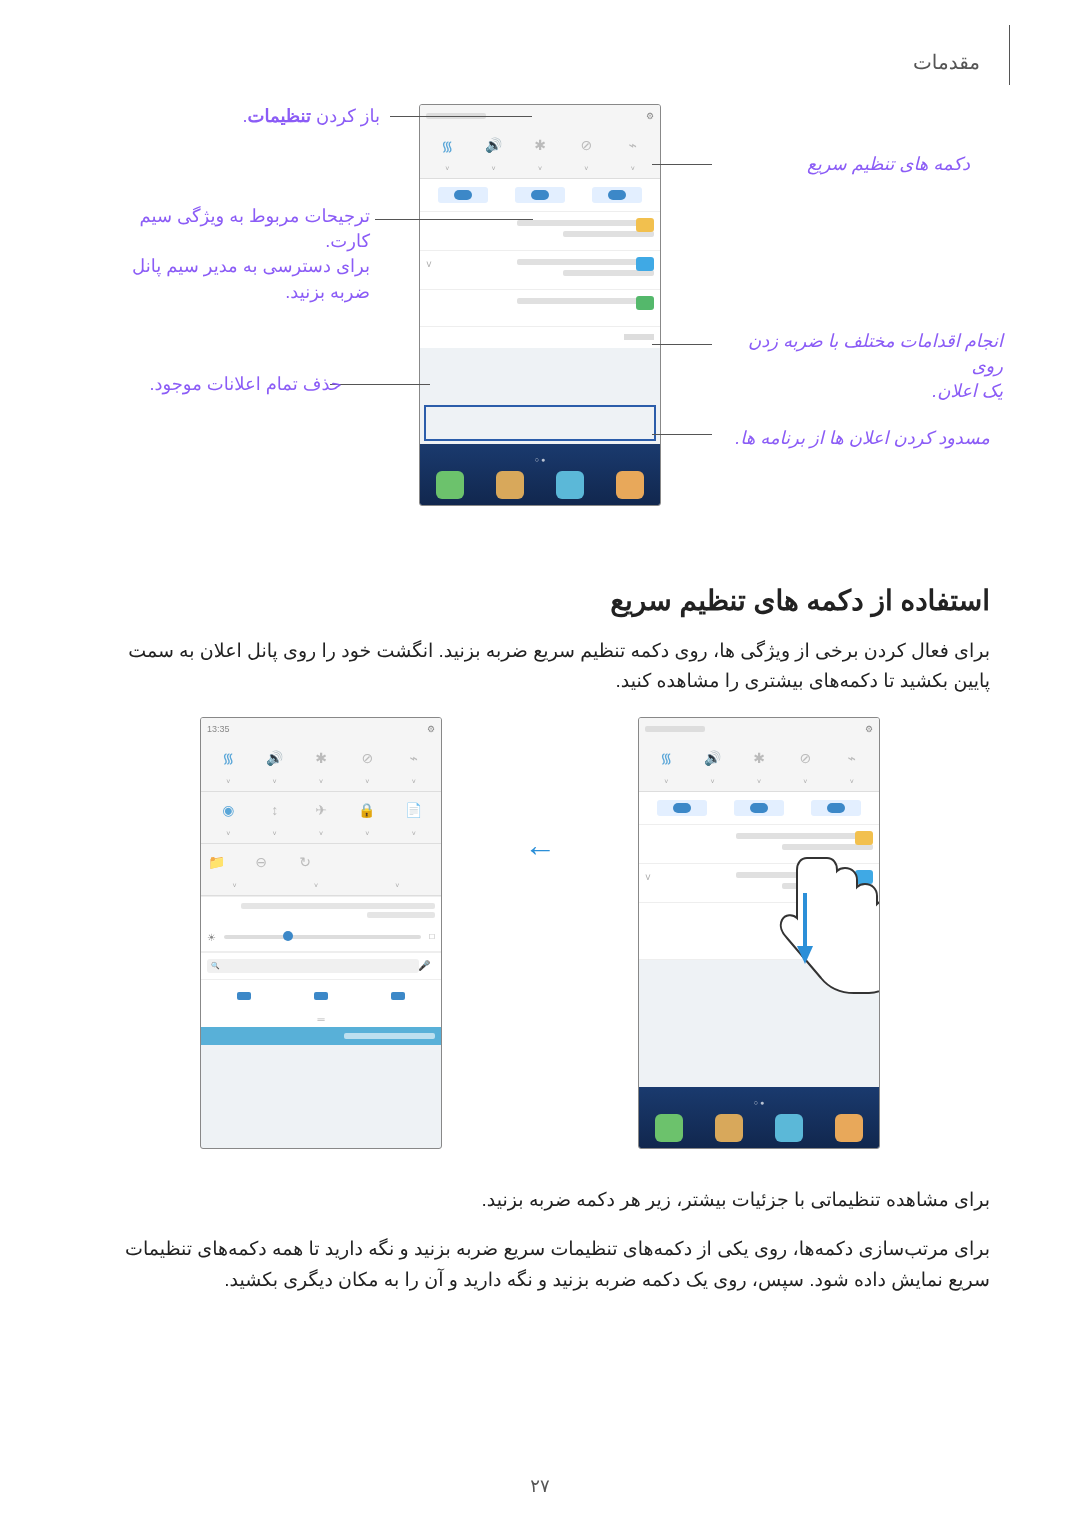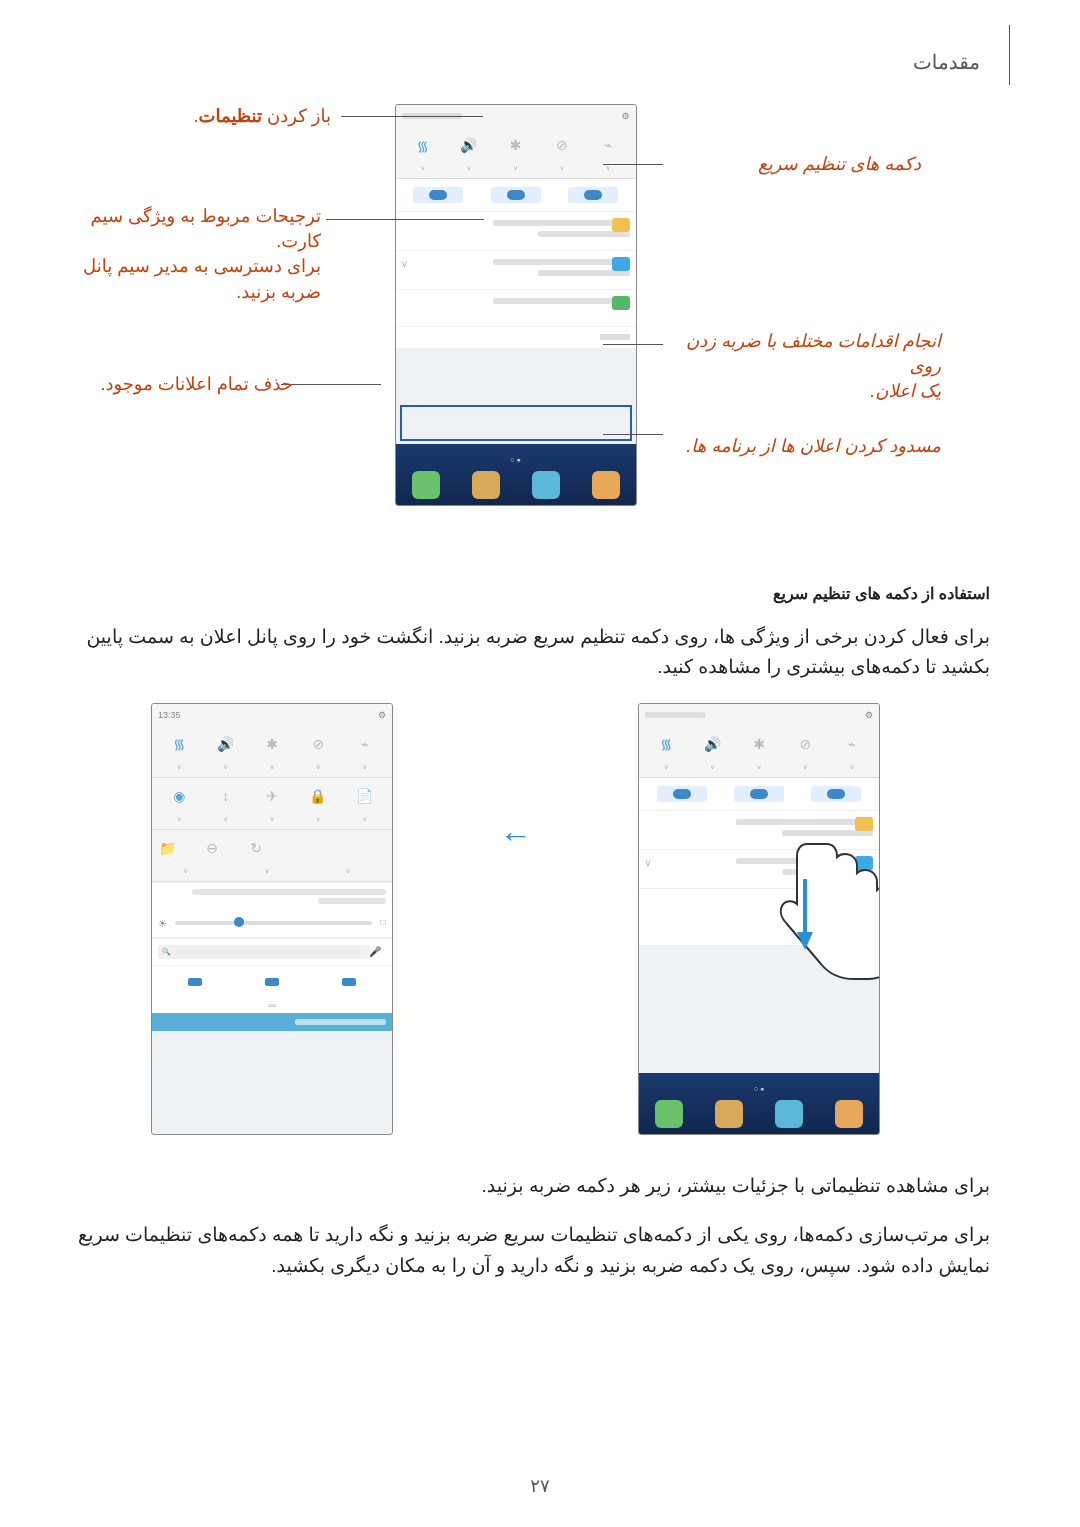--- a/index.html
+++ b/index.html
@@ -7,21 +7,21 @@
     padding: 0;
     background: #ffffff;
     font-family: Tahoma, Arial, sans-serif;
     color: #222;
   }
   .page {
     width: 1080px;
     height: 1527px;
     position: relative;
     box-sizing: border-box;
-    padding: 50px 90px 40px 41px;
+    padding: 50px 90px 40px 90px;
   }
   .side-rule {
     position: absolute;
     top: 25px;
     right: 70px;
     width: 1px;
     height: 60px;
     background: #555;
   }
   .header {
@@ -185,34 +185,34 @@
   .block-outline {
     position: absolute;
     border: 2px solid #2b5daa;
     pointer-events: none;
   }
 
   
   .callout {
     position: absolute;
     font-size: 18px;
-    color: #c2410c;
+    color: #8b5cf6;
     line-height: 1.4;
   }
   .callout.right-side { text-align: right; }
   .callout.left-side  { text-align: right; direction: rtl; font-style: italic; }
   .leader {
     position: absolute;
     height: 1px;
     background: #555;
   }
 
   
   .section-heading {
-    font-size: 16px;
+    font-size: 28px;
     font-weight: bold;
     margin-top: 40px;
     margin-bottom: 14px;
     text-align: right;
   }
   .body-text {
     font-size: 19px;
     line-height: 1.6;
     text-align: right;
     margin-bottom: 20px;
@@ -420,28 +420,28 @@
     <div class="callout right-side" style="top:0px; left:60px; width:230px;">
       <span>باز کردن </span><span class="bold">تنظیمات</span><span>.</span>
     </div>
     <div class="callout left-side" style="top:48px; left:630px; width:250px;">
       <span>دکمه های تنظیم سریع</span>
     </div>
     <div class="callout right-side" style="top:100px; left:0px; width:280px;">
       <span>ترجیحات مربوط به ویژگی سیم کارت.</span><br>
       <span>برای دسترسی به مدیر سیم پانل ضربه بزنید.</span>
     </div>
-    <div class="callout left-side" style="top:225px; left:630px; width:270px;">
+    <div class="callout left-side" style="top:225px; left:643px; width:270px;">
       <span>انجام اقدامات مختلف با ضربه زدن روی</span><br>
       <span>یک اعلان.</span>
     </div>
     <div class="callout right-side" style="top:268px; left:47px; width:205px;">
       <span>حذف تمام اعلانات موجود.</span>
     </div>
-    <div class="callout left-side" style="top:330px; left:630px; width:270px;">
+    <div class="callout left-side" style="top:322px; left:630px; width:270px;">
       <span>مسدود کردن اعلان ها از برنامه ها.</span>
     </div>
   </div>
 
   <h2 class="section-heading">استفاده از دکمه های تنظیم سریع</h2>
   <p class="body-text">برای فعال کردن برخی از ویژگی ها، روی دکمه تنظیم سریع ضربه بزنید. انگشت خود را روی پانل اعلان به سمت پایین بکشید تا دکمه‌های بیشتری را مشاهده کنید.</p>
 
   <div class="diagram-bottom">
 
     <div class="phone bottom-right">

